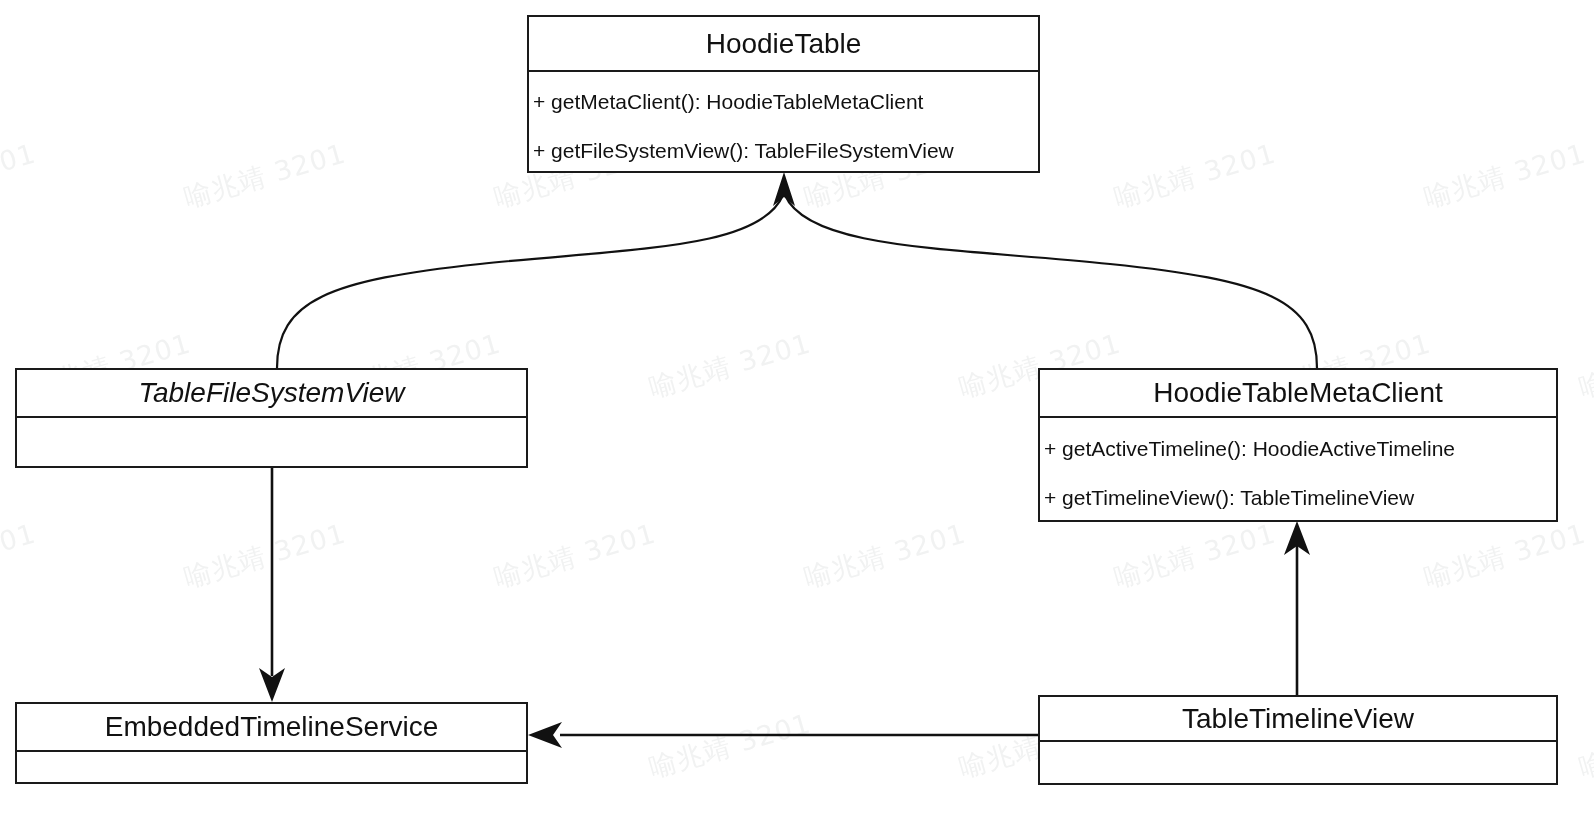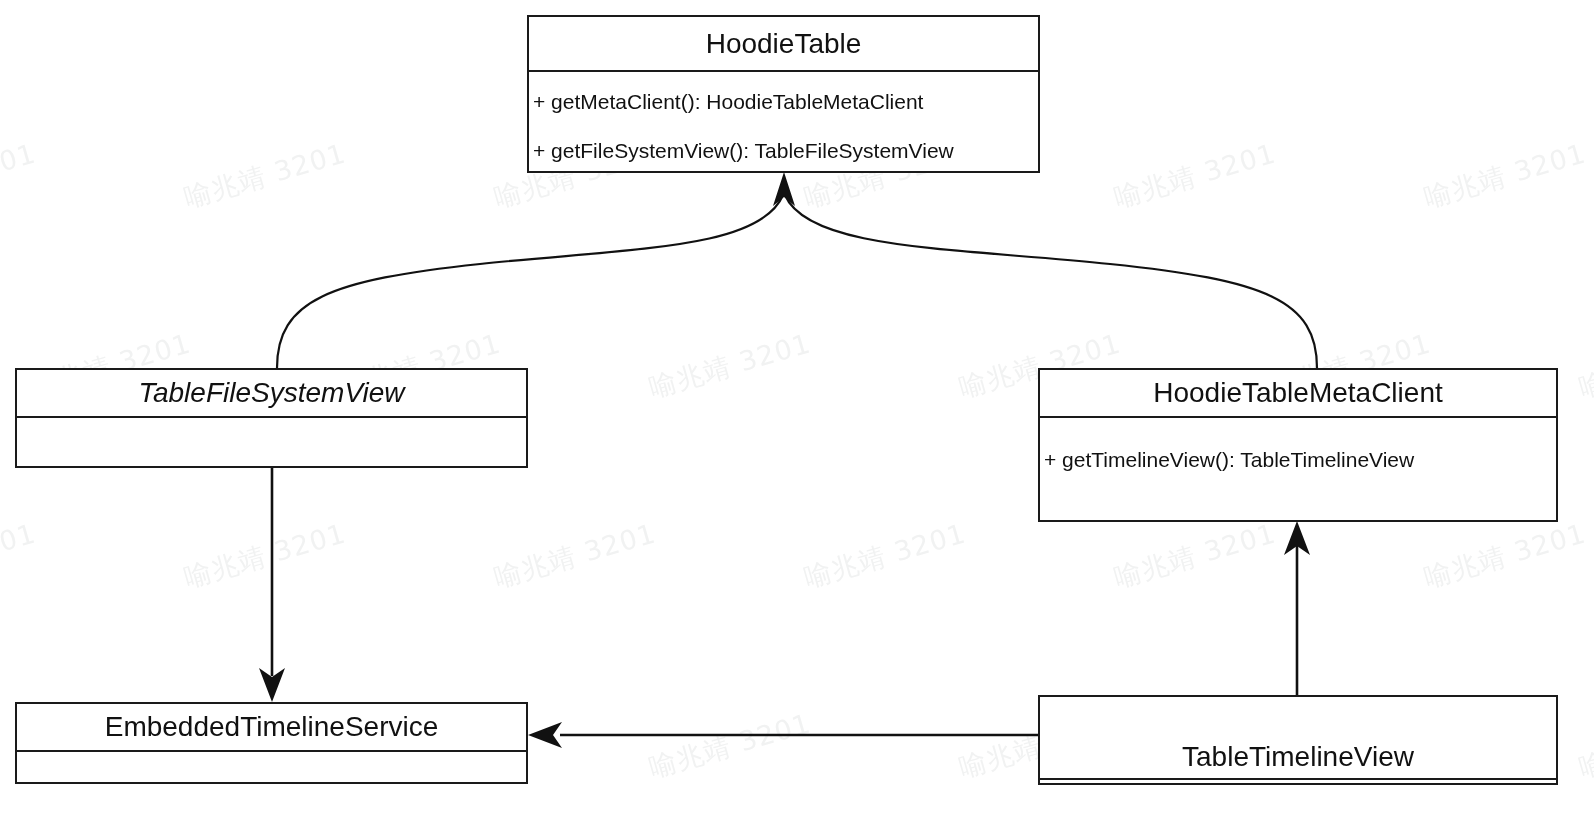--- a/index.html
+++ b/index.html
@@ -96,21 +96,21 @@
   #class-hoodie-meta-client  { left: 1038px; top: 368px; width: 520px; height: 154px; }
   #class-hoodie-meta-client .uml-name-compartment    { height: 48px; }
   #class-hoodie-meta-client .uml-members-compartment { height: 102px; }
   #class-hoodie-meta-client .uml-member:nth-child(1) { margin-top: 8px; margin-bottom: 28px; }
 
   #class-embedded-timeline-service { left: 15px; top: 702px; width: 513px; height: 82px; }
   #class-embedded-timeline-service .uml-name-compartment    { height: 48px; }
   #class-embedded-timeline-service .uml-members-compartment { height: 30px; }
 
   #class-table-timeline-view { left: 1038px; top: 695px; width: 520px; height: 90px; }
-  #class-table-timeline-view .uml-name-compartment    { height: 45px; margin-top: 38px; }
+  #class-table-timeline-view .uml-name-compartment    { height: 45px; }
   #class-table-timeline-view .uml-members-compartment { height: 38px; }
 </style>
 </head>
 <body>
 
 <div id="diagram-root">
 
   <div id="watermark-layer">
       <span class="watermark-text" style="left: -120px; top: 180px; color: rgb(241, 242, 242); transform: rotate(-16deg);">喻兆靖 3201</span>
       <span class="watermark-text" style="left: 190px; top: 180px; color: rgb(241, 242, 242); transform: rotate(-16deg);">喻兆靖 3201</span>
@@ -170,20 +170,21 @@
   </div>
 
   <div class="uml-class" id="class-table-filesystem-view">
     <div class="uml-name-compartment">TableFileSystemView</div>
     <div class="uml-members-compartment empty"></div>
   </div>
 
   <div class="uml-class" id="class-hoodie-meta-client">
     <div class="uml-name-compartment">HoodieTableMetaClient</div>
     <div class="uml-members-compartment">
+      <div class="uml-member">+ getActiveTimeline(): HoodieActiveTimeline</div>
       <div class="uml-member">+ getTimelineView(): TableTimelineView</div>
     </div>
   </div>
 
   <div class="uml-class" id="class-embedded-timeline-service">
     <div class="uml-name-compartment">EmbeddedTimelineService</div>
     <div class="uml-members-compartment empty"></div>
   </div>
 
   <div class="uml-class" id="class-table-timeline-view">

